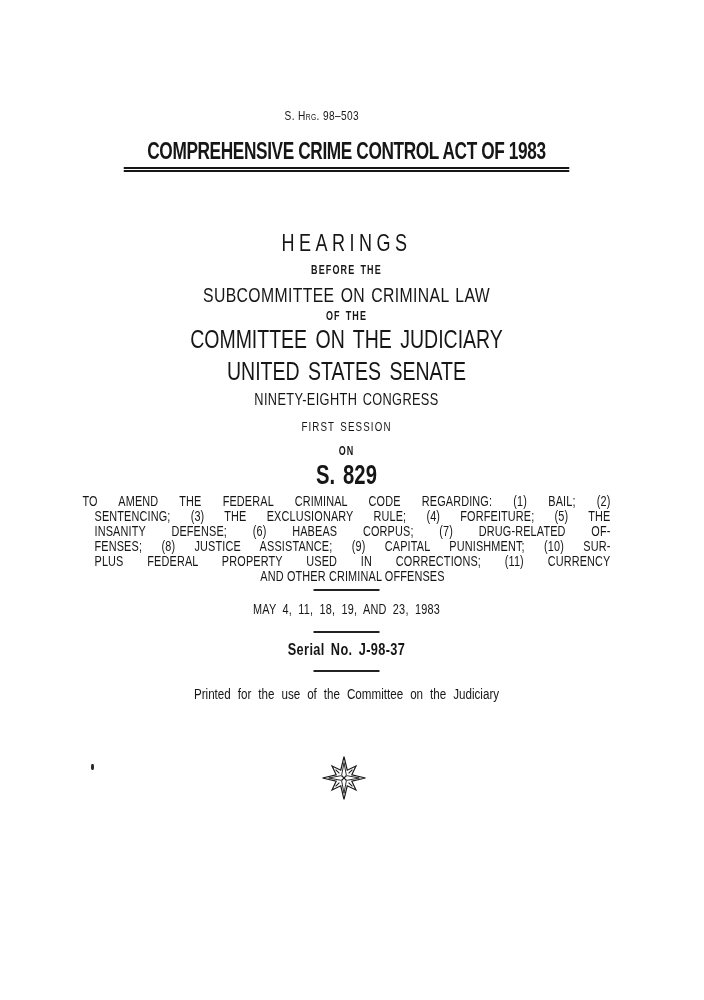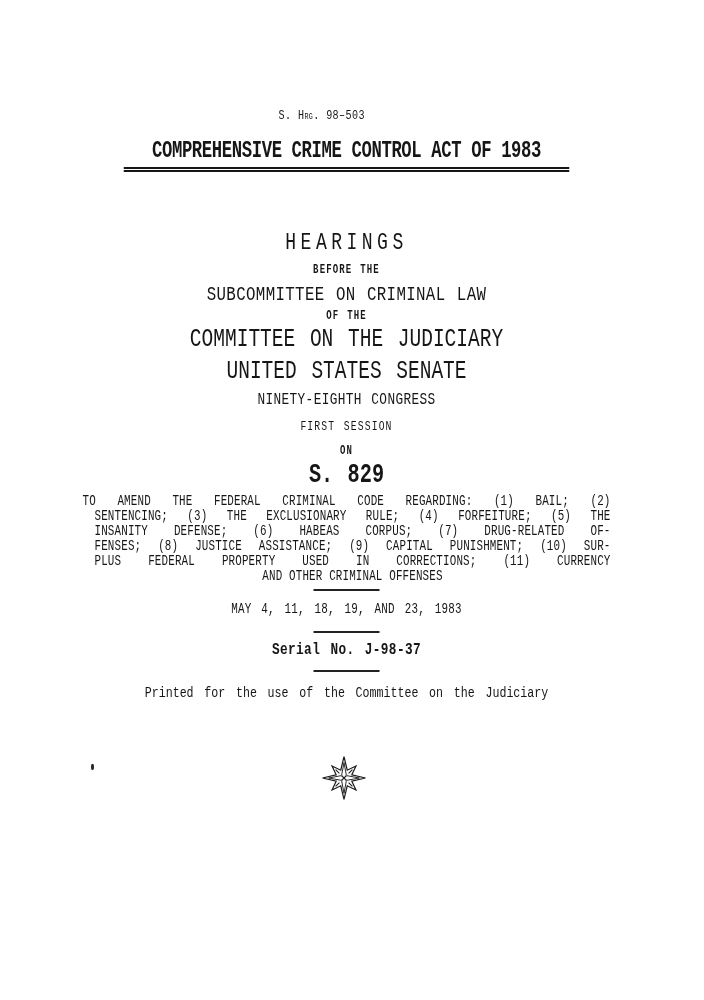--- a/index.html
+++ b/index.html
@@ -5,21 +5,21 @@
   :root{
     --ink:#161616;
     --paper:#ffffff;
   }
   html,body{margin:0;padding:0;background:var(--paper);}
   .page{
     position:relative;
     width:704px;height:1000px;
     background:var(--paper);
     color:var(--ink);
-    font-family:Liberation Mono, monospace;
+    font-family:Liberation Sans, sans-serif;
     overflow:hidden;
   }
   
   .content{
     position:absolute;left:0;top:0;width:704px;height:1000px;
     transform:scaleX(0.75);
     transform-origin:330px 0;
   }
   .content > div{position:absolute;left:0;width:704px;text-align:center;white-space:nowrap;}
 

